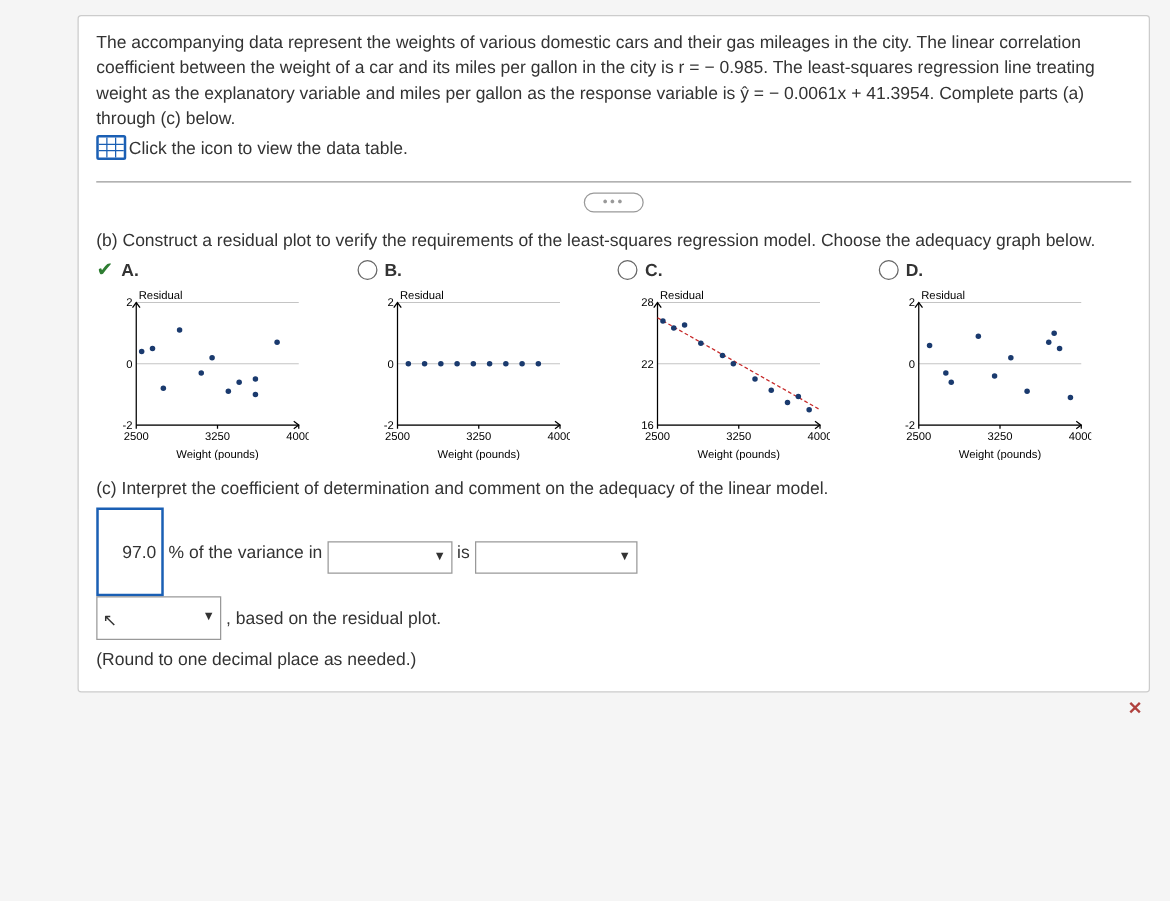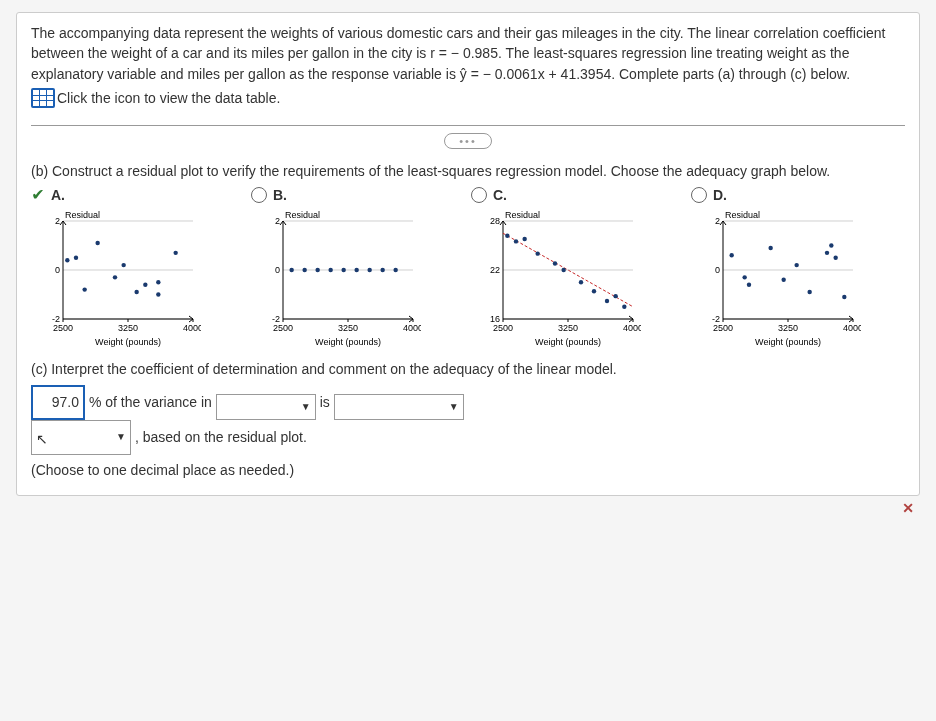--- a/index.html
+++ b/index.html
@@ -10,20 +10,21 @@
     color: #333;
     background: #f5f5f5;
     width: 936px;
     box-sizing: border-box;
   }
   .content {
     background: #fff;
     border: 1px solid #ccc;
     border-radius: 3px;
     padding: 10px 14px;
+    margin-left: 46px;
   }
   .problem-text { line-height: 1.45; }
   .icon-btn {
     display: inline-flex;
     align-items: center;
     gap: 2px;
     margin-top: 4px;
   }
   .table-icon {
     width: 20px; height: 16px;
@@ -65,21 +66,21 @@
     width: 14px; height: 14px; border: 1.5px solid #666; border-radius: 50%;
     display: inline-flex; align-items:center; justify-content:center;
     font-size: 10px; color: #2e7d32;
   }
   .chart-box {
     width: 170px; height: 140px; position: relative;
   }
   .chart-box svg { width: 100%; height: 100%; }
   .part-c { margin-top: 8px; line-height: 2.2; }
   .num-input {
-    display:inline-block; width: 42px; padding: 0 4px;
+    display:inline-block; width: 42px; padding: 18px 4px;
     border: 2px solid #1a5fb4; text-align: right; font-family: inherit;
   }
   .dd {
     display:inline-flex; align-items:center; gap: 4px;
     border: 1px solid #999; padding: 1px 4px; min-width: 90px;
     justify-content: space-between; font-size: 13px;
   }
   .dd .tri { font-size: 10px; }
   .cursor-icn {
     display:inline-block; transform: translateY(2px);
@@ -267,17 +268,17 @@
         <span></span>
         <span class="tri">▼</span>
       </span>
     <br>
     <span class="dd">
         <span class="cursor-icn">↖</span>
         <span class="tri">▼</span>
       </span>
     <span>, based on the residual plot.</span>
     <br>
-    <span>(Choose to one decimal place as needed.)</span>
+    <span>(Round to one decimal place as needed.)</span>
   </div>
 
 </div>
 <div class="footer-x">✕</div>
 
 </body></html>

